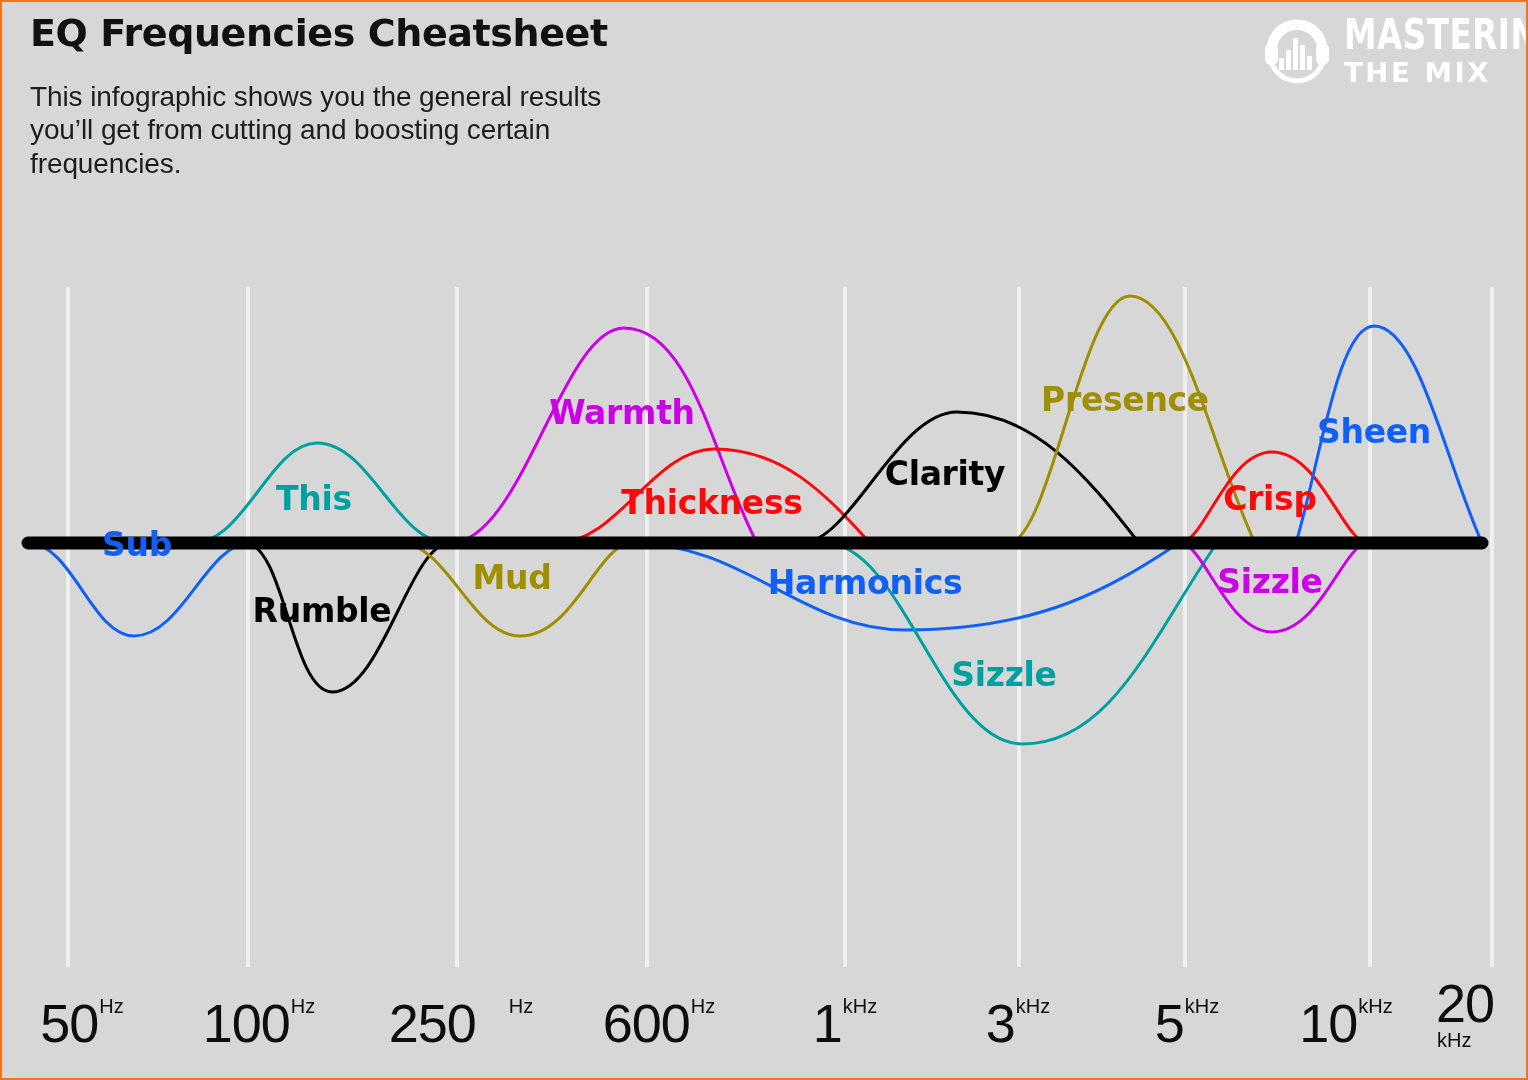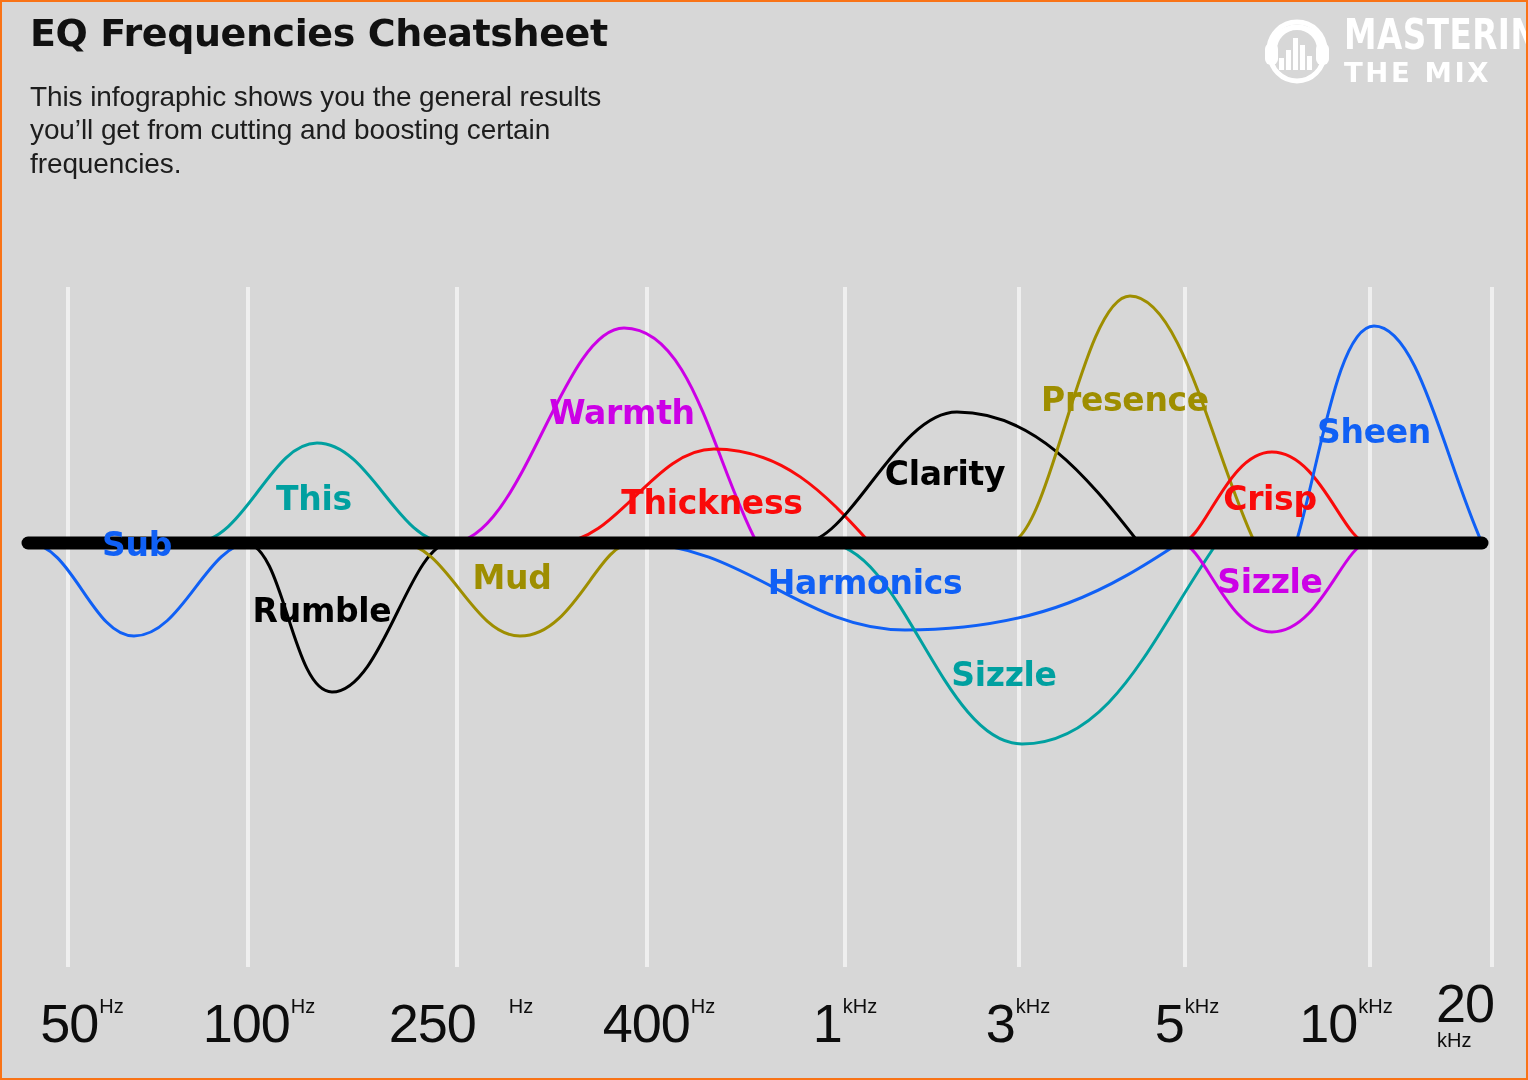--- a/index.html
+++ b/index.html
@@ -228,21 +228,21 @@
   </div>
   <div class="axis-tick" style="left:257px;">
     <span class="axis-num">100</span>
     <span class="axis-unit">Hz</span>
   </div>
   <div class="axis-tick" style="left:459px;gap:32px;">
     <span class="axis-num">250</span>
     <span class="axis-unit">Hz</span>
   </div>
   <div class="axis-tick" style="left:657px;">
-    <span class="axis-num">400</span>
+    <span class="axis-num">600</span>
     <span class="axis-unit">Hz</span>
   </div>
   <div class="axis-tick" style="left:843px;">
     <span class="axis-num">1</span>
     <span class="axis-unit">kHz</span>
   </div>
   <div class="axis-tick" style="left:1016px;">
     <span class="axis-num">3</span>
     <span class="axis-unit">kHz</span>
   </div>

